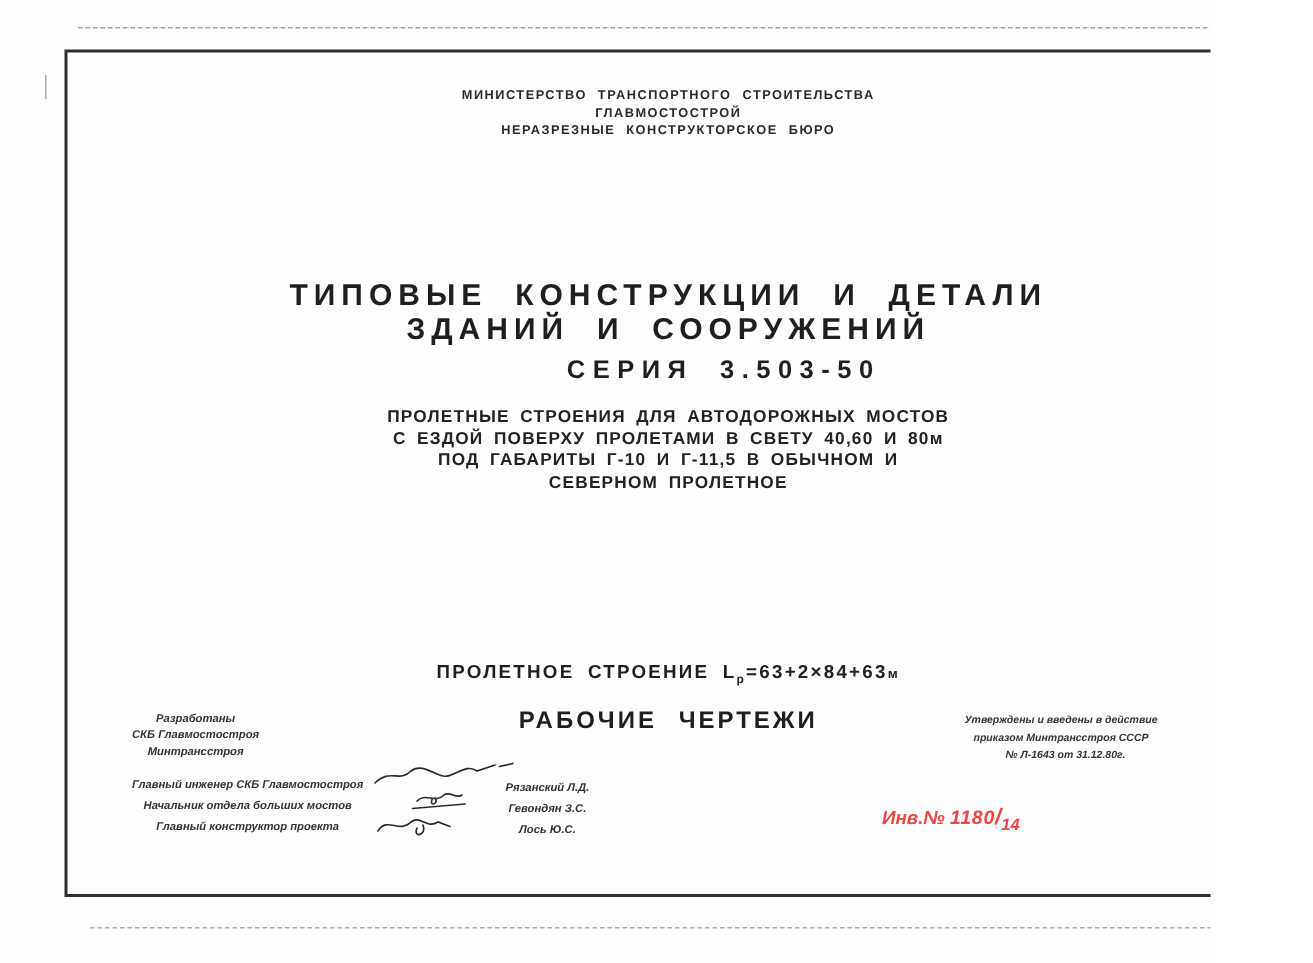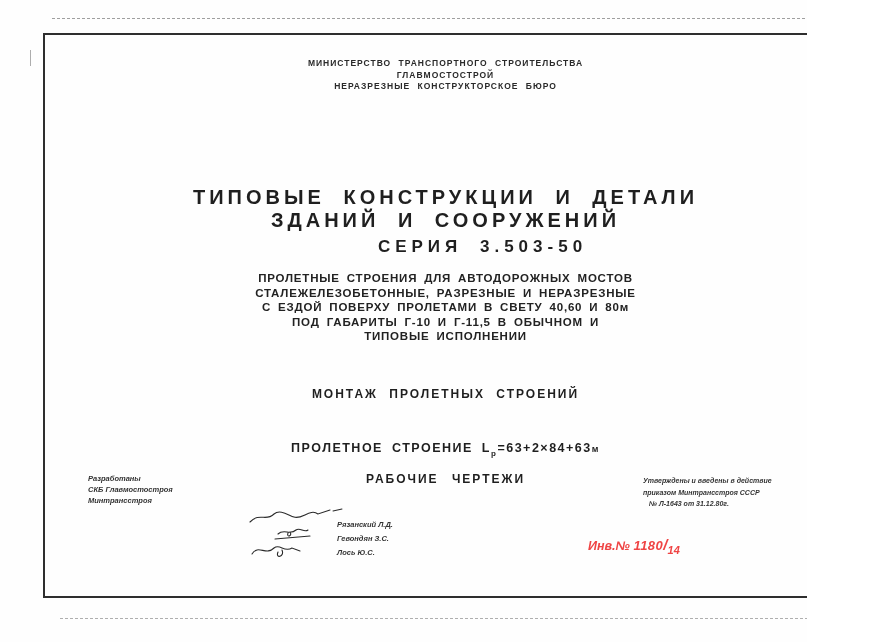--- a/index.html
+++ b/index.html
@@ -17,22 +17,22 @@
   .center{position:absolute;left:43px;width:805px;text-align:center;}
   .hdr{top:58px;font-size:8.5px;font-weight:bold;letter-spacing:1px;word-spacing:4px;line-height:11.5px;color:#2a2a2a;}
   .title{top:186px;font-size:20px;font-weight:bold;letter-spacing:4px;word-spacing:9px;line-height:23px;}
   .series{top:237px;font-size:17px;font-weight:bold;letter-spacing:5px;word-spacing:8px;padding-left:37px;}
   .desc{top:271px;font-size:11.5px;font-weight:bold;letter-spacing:.8px;word-spacing:3px;line-height:14.5px;color:#222;}
   .vypusk{top:359px;font-size:12.5px;font-weight:bold;letter-spacing:2.5px;word-spacing:6px;}
   .montazh{top:387px;font-size:12px;font-weight:bold;letter-spacing:2px;word-spacing:6px;}
   .spanline{top:441px;font-size:12.5px;font-weight:bold;letter-spacing:1.5px;word-spacing:4px;}
   .spanline sub{font-size:8px;}
   .spanline .unit{font-size:9px;}
-  .rabochie{top:472px;font-size:12px;font-weight:bold;letter-spacing:2px;word-spacing:8px;}
-  .hand{position:absolute;font-style:italic;font-weight:bold;color:#333;font-size:7.5px;line-height:11px;white-space:nowrap;}
+  .rabochie{top:472px;font-size:16px;font-weight:bold;letter-spacing:2px;word-spacing:8px;}
+  .hand{position:absolute;font-style:italic;font-weight:bold;color:#333;font-size:7.5px;line-height:11px;white-space:nowrap;text-align:center;}
   .dev{left:88px;top:473px;}
   .roles{left:88px;top:516px;line-height:14px;}
   .names{left:337px;top:518px;line-height:14px;}
   .approval{left:643px;top:475px;font-size:7px;line-height:11.5px;}
   .approval .l3{padding-left:6px;}
   .inv{position:absolute;left:588px;top:536px;font-style:italic;font-weight:bold;font-size:12.5px;color:#ef4444;}
   .inv .num{font-size:13px;letter-spacing:.5px;}
   .inv .slash{font-size:15px;}
   .inv .den{font-size:11px;position:relative;top:4px;}
   .sig-svg{position:absolute;left:238px;top:506px;}
@@ -57,42 +57,45 @@
 
   <div class="center title">
     <div>ТИПОВЫЕ КОНСТРУКЦИИ И ДЕТАЛИ</div>
     <div>ЗДАНИЙ И СООРУЖЕНИЙ</div>
   </div>
 
   <div class="center series">СЕРИЯ 3.503-50</div>
 
   <div class="center desc">
     <div>ПРОЛЕТНЫЕ СТРОЕНИЯ ДЛЯ АВТОДОРОЖНЫХ МОСТОВ</div>
-    <div>СТАЛЕЖЕЛЕЗОБЕТОННЫЕ, РАЗРЕЗНЫЕ И НЕРАЗРЕЗНЫЕ</div>
     <div>С ЕЗДОЙ ПОВЕРХУ ПРОЛЕТАМИ В СВЕТУ 40,60 И 80м</div>
     <div>ПОД ГАБАРИТЫ Г-10 И Г-11,5 В ОБЫЧНОМ И</div>
-    <div>ТИПОВЫЕ ИСПОЛНЕНИИ</div>
+    <div>СЕВЕРНОМ ПРОЛЕТНОЕ</div>
   </div>
 
-  <div class="center montazh">МОНТАЖ ПРОЛЕТНЫХ СТРОЕНИЙ</div>
 
   <div class="center spanline">
     <span>ПРОЛЕТНОЕ СТРОЕНИЕ</span>
     <span> </span>
     <span>L</span><sub>р</sub><span>=63+2×84+63</span><span class="unit">м</span>
   </div>
 
   <div class="center rabochie">РАБОЧИЕ ЧЕРТЕЖИ</div>
 
   <div class="hand dev">
     <div>Разработаны</div>
     <div>СКБ Главмостостроя</div>
     <div>Минтрансстроя</div>
   </div>
 
+  <div class="hand roles">
+    <div>Главный инженер СКБ Главмостостроя</div>
+    <div>Начальник отдела больших мостов</div>
+    <div>Главный конструктор проекта</div>
+  </div>
 
   <svg class="sig-svg" width="110" height="60" viewBox="0 0 110 60">
     <g fill="none" stroke="#2a2a2a" stroke-width="1.1" stroke-linecap="round">
       <path d="M12,16 C22,6 28,16 36,8 C42,3 50,9 56,11 C64,14 72,2 80,8 L92,4 M95,5 l9,-2"></path>
       <path d="M40,28 C46,22 52,30 58,24 C62,21 66,27 70,24 M37,33 L72,30 M52,26 c3,4 -4,6 -2,1"></path>
       <path d="M14,48 C20,38 28,50 36,42 C42,37 46,47 54,42 L62,45 M44,44 c3,7 -7,9 -4,2"></path>
     </g>
   </svg>
 
   <div class="hand names">

